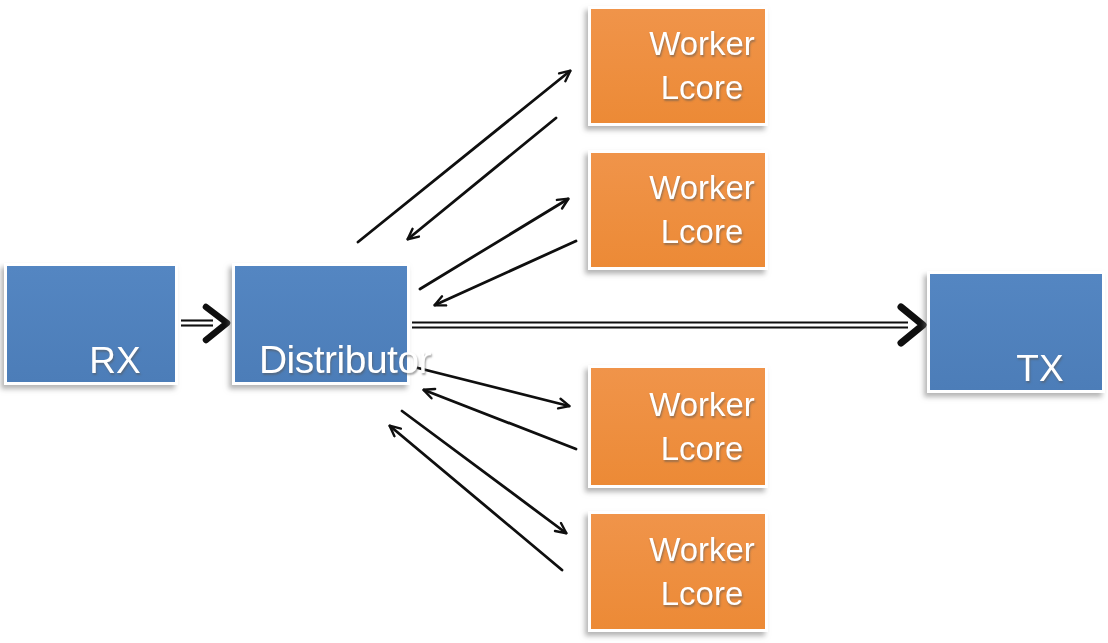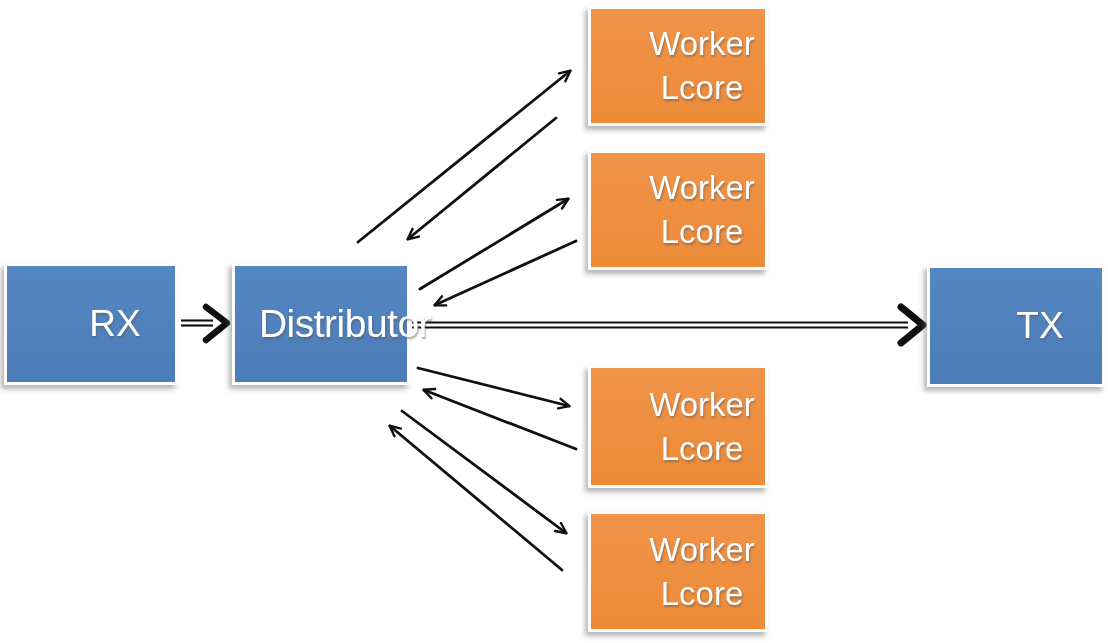--- a/index.html
+++ b/index.html
@@ -31,26 +31,26 @@
     display: flex;
     flex-direction: column;
     align-items: center;
     justify-content: center;
     text-align: center;
     color: #ffffff;
     text-shadow: 1px 2px 2px rgba(90,90,90,0.55);
     white-space: nowrap;
     padding-left: 48px;
   }
-  .node.blue   { background: linear-gradient(180deg, #5486c2 0%, #4c7db8 100%); }
+  .node.blue   { background: linear-gradient(180deg, #5486c2 0%, #4c7db8 100%); justify-content: flex-end; }
   .node.orange { background: linear-gradient(180deg, #f0944a 0%, #ec8a36 100%); }
 
   .node-rx          { left: 4px;   top: 263px; width: 174px; height: 122px; font-size: 37px; }
   .node-distributor { left: 232px; top: 263px; width: 178px; height: 122px; font-size: 39px; letter-spacing: -0.5px; }
-  .node-tx          { left: 927px; top: 265px; width: 178px; height: 122px; font-size: 37px; }
+  .node-tx          { left: 927px; top: 271px; width: 178px; height: 122px; font-size: 37px; }
 
   .worker { width: 180px; left: 588px; font-size: 33px; line-height: 44px; }
   .worker-1 { top: 6px;   height: 120px; }
   .worker-2 { top: 150px; height: 120px; }
   .worker-3 { top: 365px; height: 123px; }
   .worker-4 { top: 511px; height: 121px; }
 
   .edge-line {
     stroke: #0f0f0f;
     stroke-width: 2.8;

